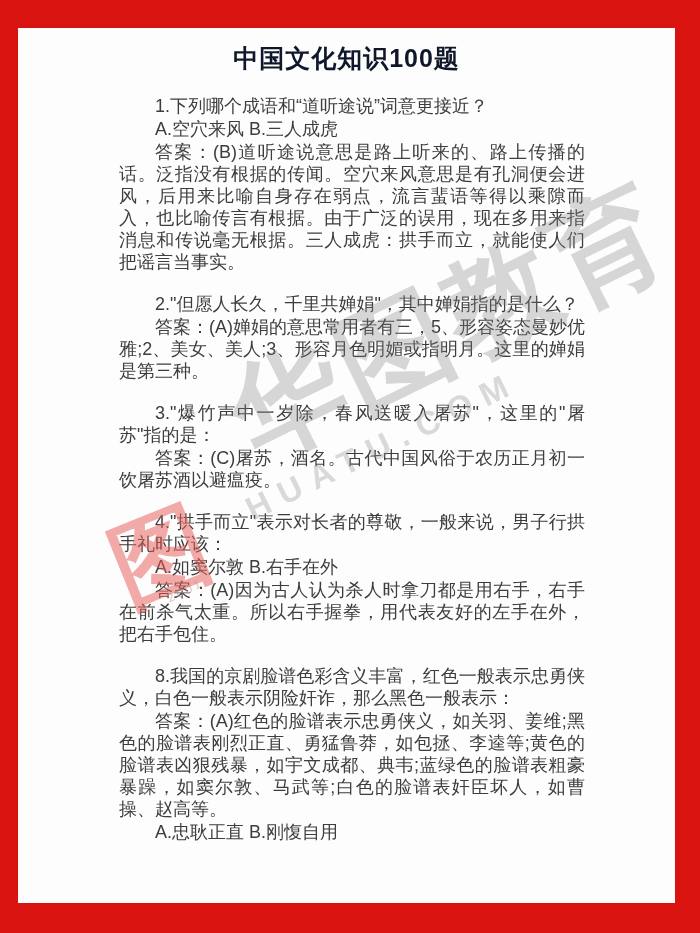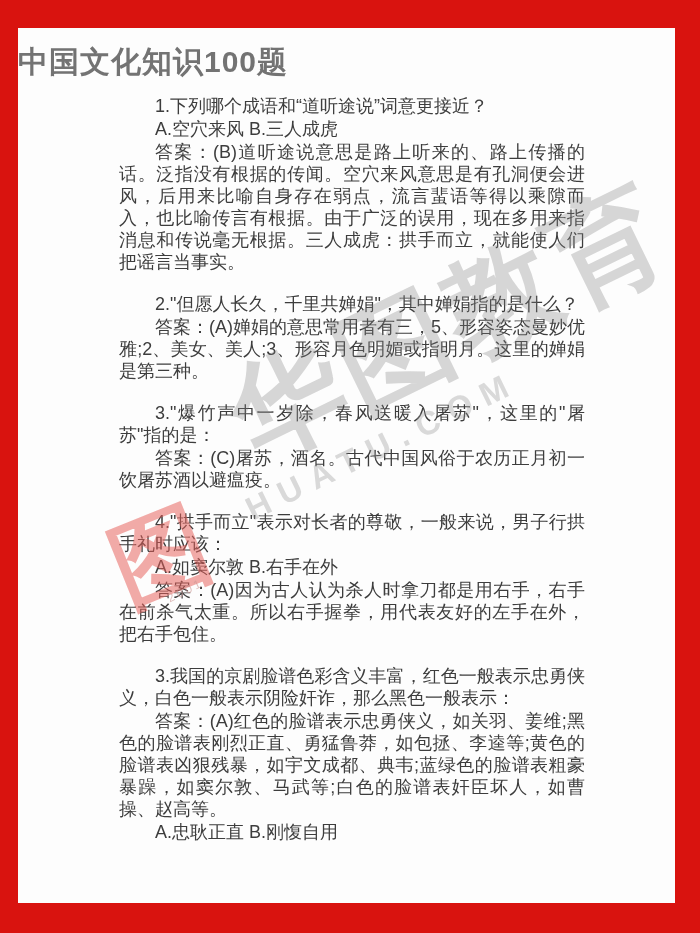--- a/index.html
+++ b/index.html
@@ -15,23 +15,24 @@
     background:#d9130f;
   }
   .content-area{
     position:absolute;
     left:18px;top:28px;right:25px;bottom:30px;
     background:#fdfdfd;
     overflow:hidden;
   }
   .page-title{
     margin:14px 0 0 0;
-    font-size:30px;
+    text-align:center;
+    font-size:25px;
     font-weight:bold;
-    color:#737373;
+    color:#0f172a;
     letter-spacing:1px;
     line-height:1.3;
   }
   .body-text{
     position:absolute;
     left:100px;           
     top:66px;             
     width:468px;
     font-size:18px;
     line-height:22px;
@@ -118,21 +119,21 @@
         <p>答案：(C)屠苏，酒名。古代中国风俗于农历正月初一饮屠苏酒以避瘟疫。</p>
       </div>
 
       <div class="q-block">
         <p>4."拱手而立"表示对长者的尊敬，一般来说，男子行拱手礼时应该：</p>
         <p>A.如窦尔敦 B.右手在外</p>
         <p>答案：(A)因为古人认为杀人时拿刀都是用右手，右手在前杀气太重。所以右手握拳，用代表友好的左手在外，把右手包住。</p>
       </div>
 
       <div class="q-block">
-        <p>3.我国的京剧脸谱色彩含义丰富，红色一般表示忠勇侠义，白色一般表示阴险奸诈，那么黑色一般表示：</p>
+        <p>8.我国的京剧脸谱色彩含义丰富，红色一般表示忠勇侠义，白色一般表示阴险奸诈，那么黑色一般表示：</p>
         <p>答案：(A)红色的脸谱表示忠勇侠义，如关羽、姜维;黑色的脸谱表刚烈正直、勇猛鲁莽，如包拯、李逵等;黄色的脸谱表凶狠残暴，如宇文成都、典韦;蓝绿色的脸谱表粗豪暴躁，如窦尔敦、马武等;白色的脸谱表奸臣坏人，如曹操、赵高等。</p>
         <p>A.忠耿正直 B.刚愎自用</p>
       </div>
 
 
     </div>
   </div>
 
   <div class="watermark">
     <div class="wm-logo">图</div>

